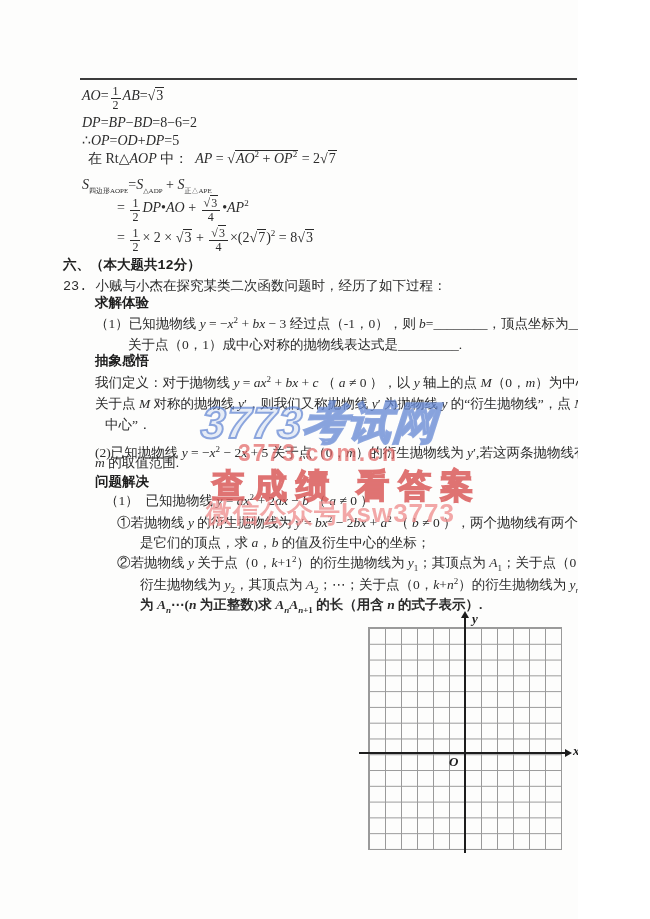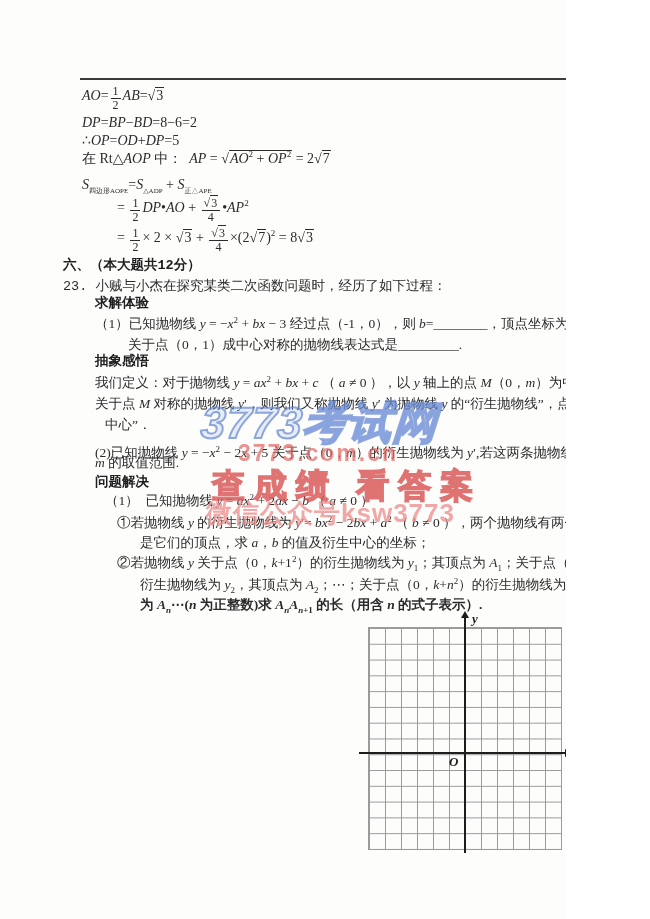--- a/index.html
+++ b/index.html
@@ -1,18 +1,18 @@
 <!DOCTYPE html>
 <html><head>
 <meta charset="utf-8">
 <style>
   html,body{margin:0;padding:0;background:#ffffff;}
   .page{
     position:relative;width:566px;height:919px;background:#fdfdfc;overflow:hidden;
-    font-family:"Liberation Serif",serif;color:#2b2b2b;
+    font-family:"Liberation Serif",serif;color:#2b2b2b;padding-left:12px;
   }
   .rule{position:absolute;left:80px;top:78px;width:497px;height:2px;background:#3c3c3c;}
   .line{position:absolute;font-size:13.5px;line-height:18px;white-space:nowrap;}
   .math{font-size:14px;}
   .math i, .line i{font-style:italic;}
   .hd{font-family:Liberation Mono, monospace;font-weight:700;font-size:13.5px;color:#1e1e1e;}
   sup{font-size:9px;vertical-align:super;line-height:0;}
   sub{font-size:9px;vertical-align:sub;line-height:0;}
   sub.tiny{font-size:7px;}
   .frac{display:inline-block;vertical-align:-9px;text-align:center;line-height:1.05;margin:0 2px;}
@@ -51,21 +51,21 @@
 </head>
 <body>
 
 <div class="page">
 
   <div class="rule"></div>
 
   <div class="line math" style="left:82px;top:85px;"><i>AO</i>=<span class="frac"><span>1</span><span>2</span></span><i>AB</i>=<span class="rt">√<span class="rd">3</span></span></div>
   <div class="line math" style="left:82px;top:114px;"><i>DP</i>=<i>BP</i>−<i>BD</i>=8−6=2</div>
   <div class="line math" style="left:82px;top:132px;">∴<i>OP</i>=<i>OD</i>+<i>DP</i>=5</div>
-  <div class="line math" style="left:82px;top:150px;text-align:center;">在 Rt△<i>AOP</i> 中：&nbsp;&nbsp;<i>AP</i> = <span class="rt">√<span class="rd"><i>AO</i><sup>2</sup> + <i>OP</i><sup>2</sup></span></span> = 2<span class="rt">√<span class="rd">7</span></span></div>
+  <div class="line math" style="left:88px;top:150px;text-align:center;">在 Rt△<i>AOP</i> 中：&nbsp;&nbsp;<i>AP</i> = <span class="rt">√<span class="rd"><i>AO</i><sup>2</sup> + <i>OP</i><sup>2</sup></span></span> = 2<span class="rt">√<span class="rd">7</span></span></div>
   <div class="line math" style="left:82px;top:176px;"><i>S</i><sub class="tiny">四边形AOPE</sub>=<i>S</i><sub class="tiny">△ADP</sub> + <i>S</i><sub class="tiny">正△APE</sub></div>
   <div class="line math" style="left:117px;top:197px;">= <span class="frac"><span>1</span><span>2</span></span><i>DP</i>•<i>AO</i> + <span class="frac"><span><span class="rt">√<span class="rd">3</span></span></span><span>4</span></span>•<i>AP</i><sup>2</sup></div>
   <div class="line math" style="left:117px;top:227px;">= <span class="frac"><span>1</span><span>2</span></span>× 2 × <span class="rt">√<span class="rd">3</span></span> + <span class="frac"><span><span class="rt">√<span class="rd">3</span></span></span><span>4</span></span>×(2<span class="rt">√<span class="rd">7</span></span>)<sup>2</sup> = 8<span class="rt">√<span class="rd">3</span></span></div>
 
   <div class="line hd" style="left:63px;top:257px;">六、（本大题共12分）</div>
   <div class="line" style="left:63px;top:278px;font-family:Liberation Mono, monospace;">23. 小贼与小杰在探究某类二次函数问题时，经历了如下过程：</div>
 
   <div class="line hd" style="left:95px;top:295px;">求解体验</div>
   <div class="line" style="left:95px;top:315px;">（1）已知抛物线 <i>y</i> = −<i>x</i><sup>2</sup> + <i>bx</i> − 3 经过点（-1，0），则 <i>b</i>=________，顶点坐标为________该抛物线</div>
   <div class="line" style="left:128px;top:336px;">关于点（0，1）成中心对称的抛物线表达式是_________.</div>

